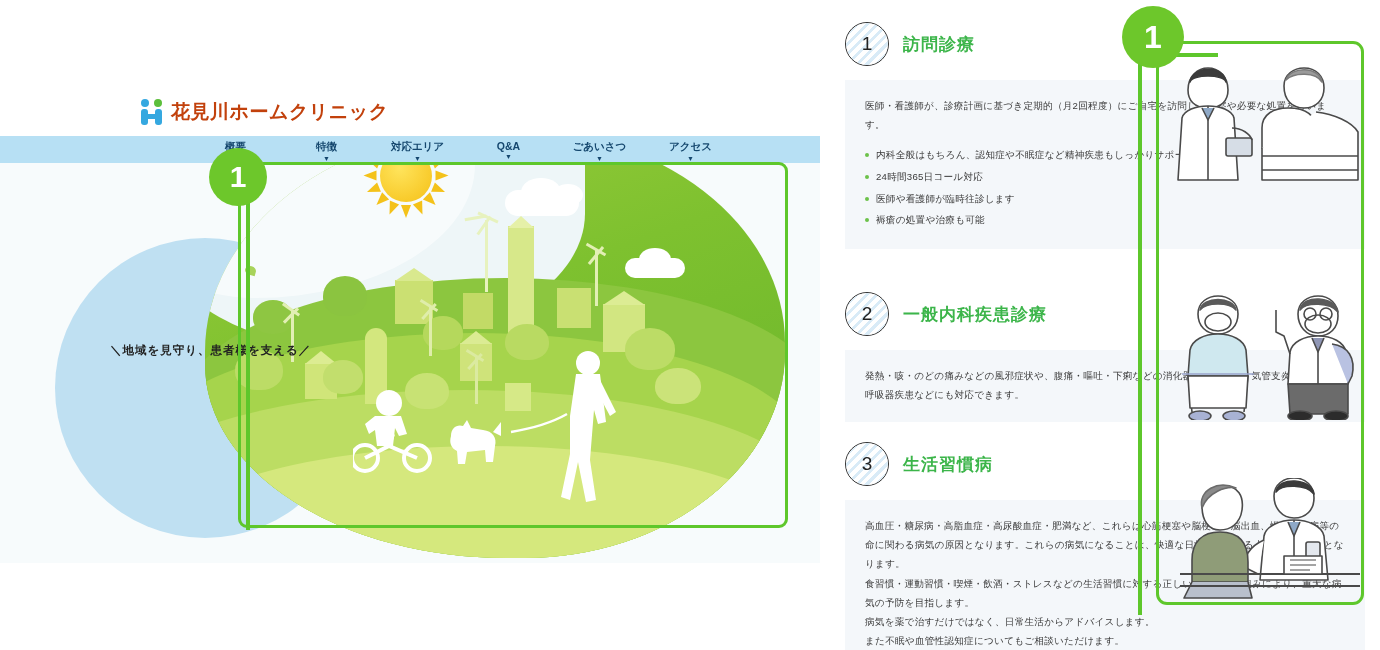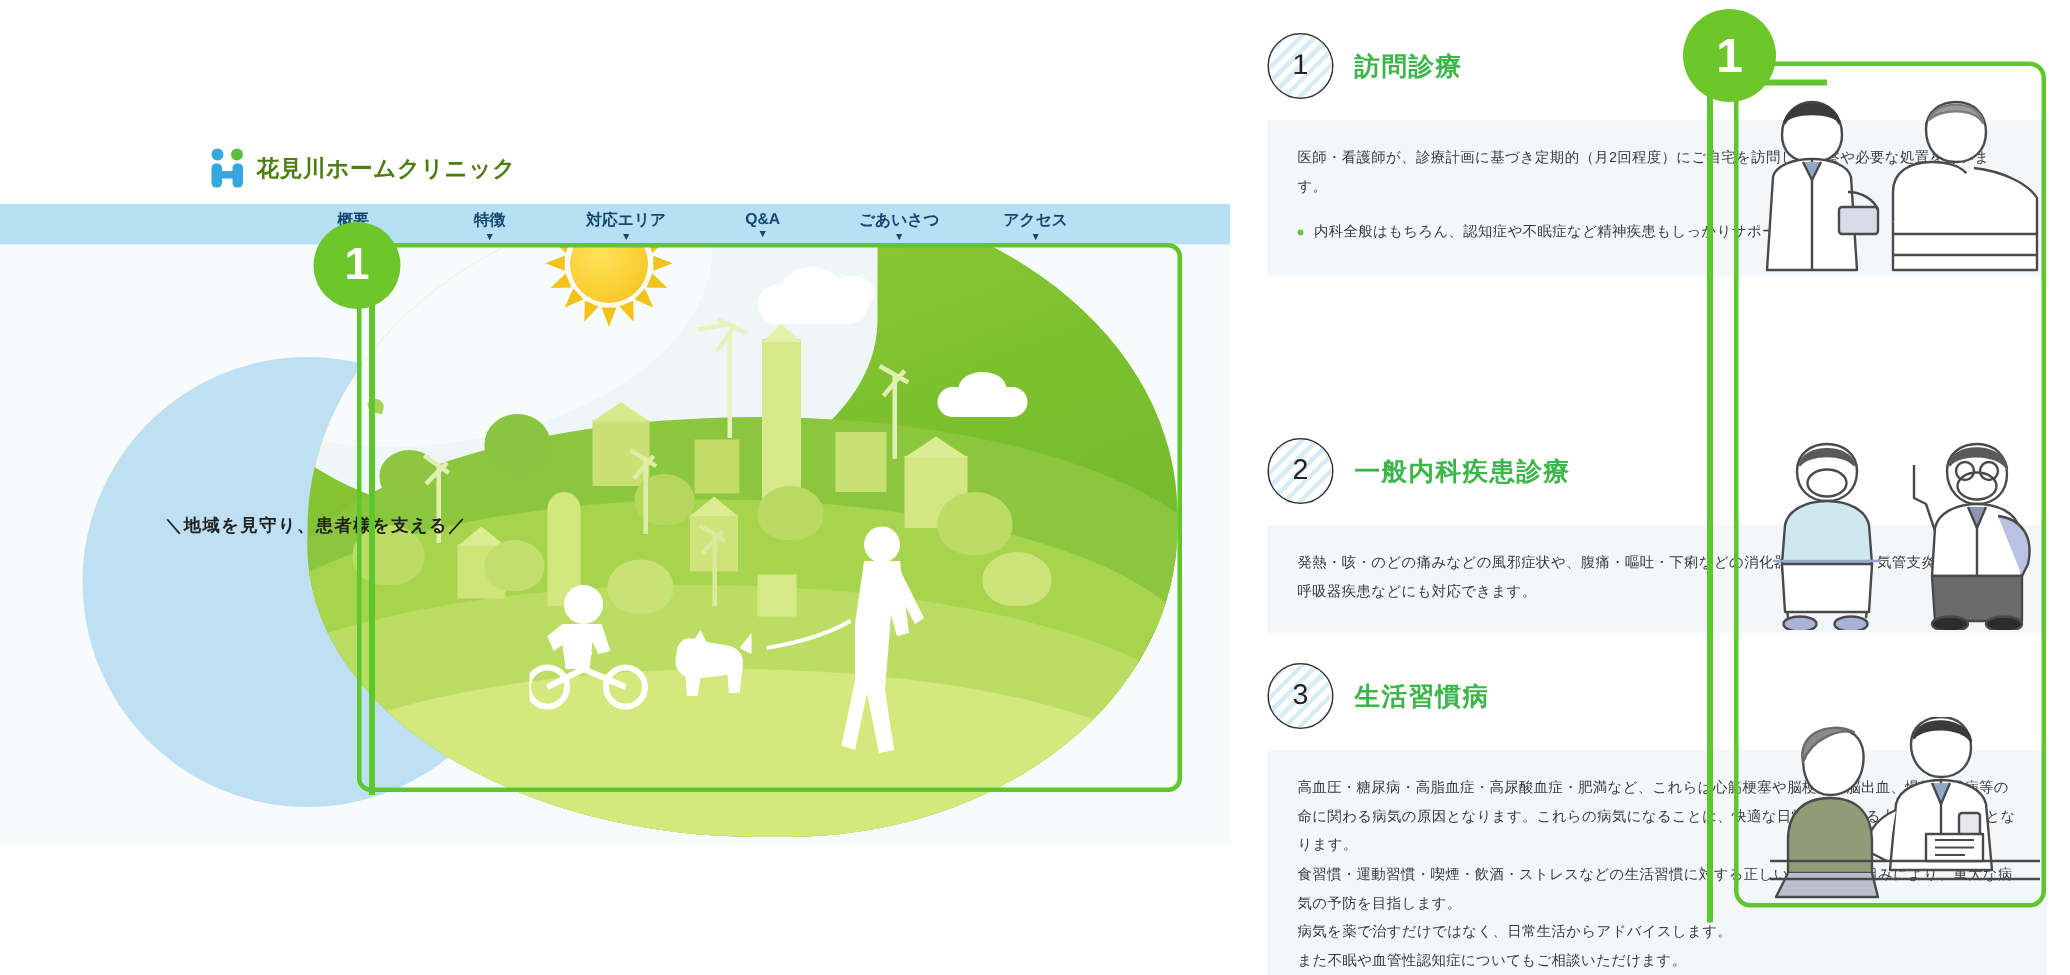--- a/index.html
+++ b/index.html
@@ -21,21 +21,21 @@
   .logo-mark .dotL,.logo-mark .dotR { position:absolute; top:0; width:8px; height:8px;
      border-radius:50%; }
   .logo-mark .dotL { left:1px; background:#35a8e0; }
   .logo-mark .dotR { left:14px; background:#5cbf3b; }
   .logo-mark .barL,.logo-mark .barR { position:absolute; top:10px; width:7px; height:16px;
      border-radius:3px; }
   .logo-mark .barL { left:1px; background:#35a8e0; }
   .logo-mark .barR { left:15px; background:#35a8e0; }
   .logo-mark .cross { position:absolute; left:5px; top:15px; width:14px; height:5px;
      background:#35a8e0; }
-  .logo-text { font-size:15px; font-weight:bold; color:#4d7c0f; letter-spacing:.5px; }
+  .logo-text { font-size:19px; font-weight:bold; color:#c2410c; letter-spacing:.5px; }
 
   .hdr-right { position:absolute; left:400px; top:106px; display:flex;
      align-items:center; gap:8px; z-index:7; }
   .hdr-tel { font-size:14.5px; font-weight:bold; color:#2f6fb5; letter-spacing:.2px; }
   .hdr-badge { background:#73c49a; color:#fff; font-size:10.5px; border-radius:9px;
      padding:3px 8px 3px 8px; line-height:1; font-weight:bold; }
   .hdr-days { font-size:10px; color:#4a4a4a; letter-spacing:.3px; }
 
   
   .nav { position:absolute; left:0; top:136px; width:820px; height:27px;
@@ -303,20 +303,23 @@
         <div class="numcircle">
           <div class="stripes"></div>
             <span>1</span>
         </div>
         <div class="sec-title">訪問診療</div>
       </div>
       <div class="sec-body">
         <p>医師・看護師が、診療計画に基づき定期的（月2回程度）にご自宅を訪問し、診察や必要な処置を行います。</p>
         <ul class="bul" id="bullets-1">
             <li>内科全般はもちろん、認知症や不眠症など精神疾患もしっかりサポート</li>
+            <li>24時間365日コール対応</li>
+            <li>医師や看護師が臨時往診します</li>
+            <li>褥瘡の処置や治療も可能</li>
           </ul>
       </div>
     </div>
 
     <div class="sec" style="top:292px;">
       <div class="sec-head">
         <div class="numcircle">
           <div class="stripes"></div>
             <span>2</span>
         </div>

